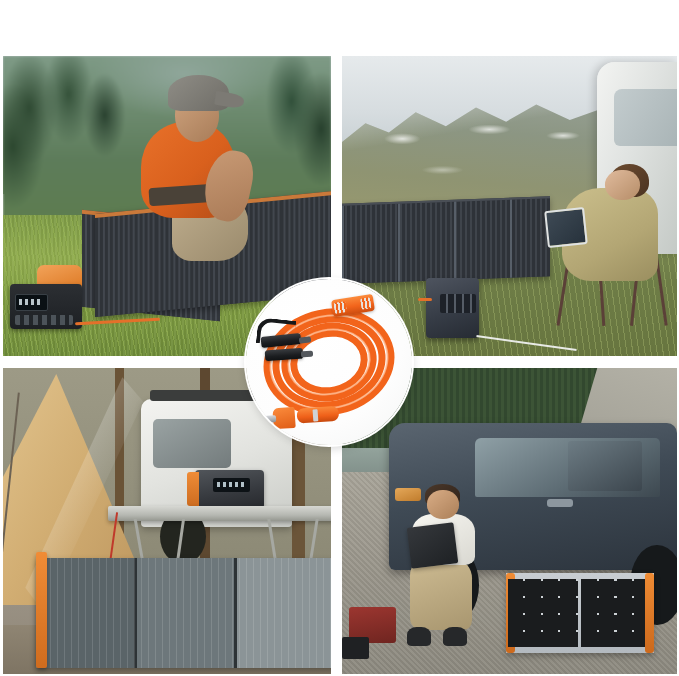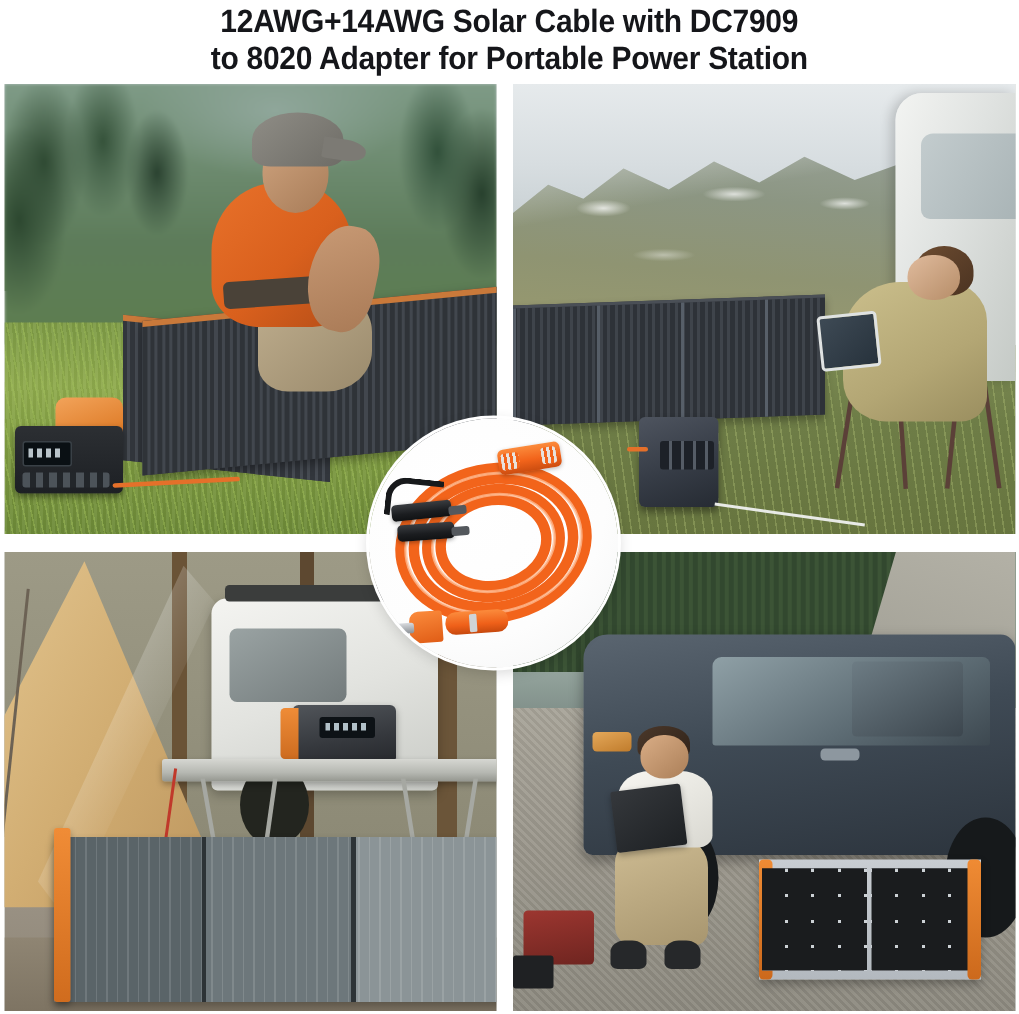--- a/index.html
+++ b/index.html
@@ -310,24 +310,20 @@
     background:linear-gradient(180deg,#d8dade 0%,#8b9095 100%);border-radius:2px;}
   .plug-ring{position:absolute;left:40px;top:4px;width:5px;height:12px;background:#cfd3d6;border-radius:1px;}
 
   .noclick{pointer-events:none;}
 </style>
 </head>
 <body>
 
 <div id="page">
 
-  <div class="title-block">
-    <div class="title-line l1">12AWG+14AWG Solar Cable with  DC7909</div>
-    <div class="title-line l2">to 8020 Adapter for Portable Power Station</div>
-  </div>
 
   <div class="grid">
 
     <div class="cell c-tl">
       <div class="ph noclick">
         <div class="tl-sky"></div>
         <div class="tl-forest"></div>
         <div class="tl-grass"></div>
         <div class="tl-panel2"></div>
         <div class="tl-panel"></div>

